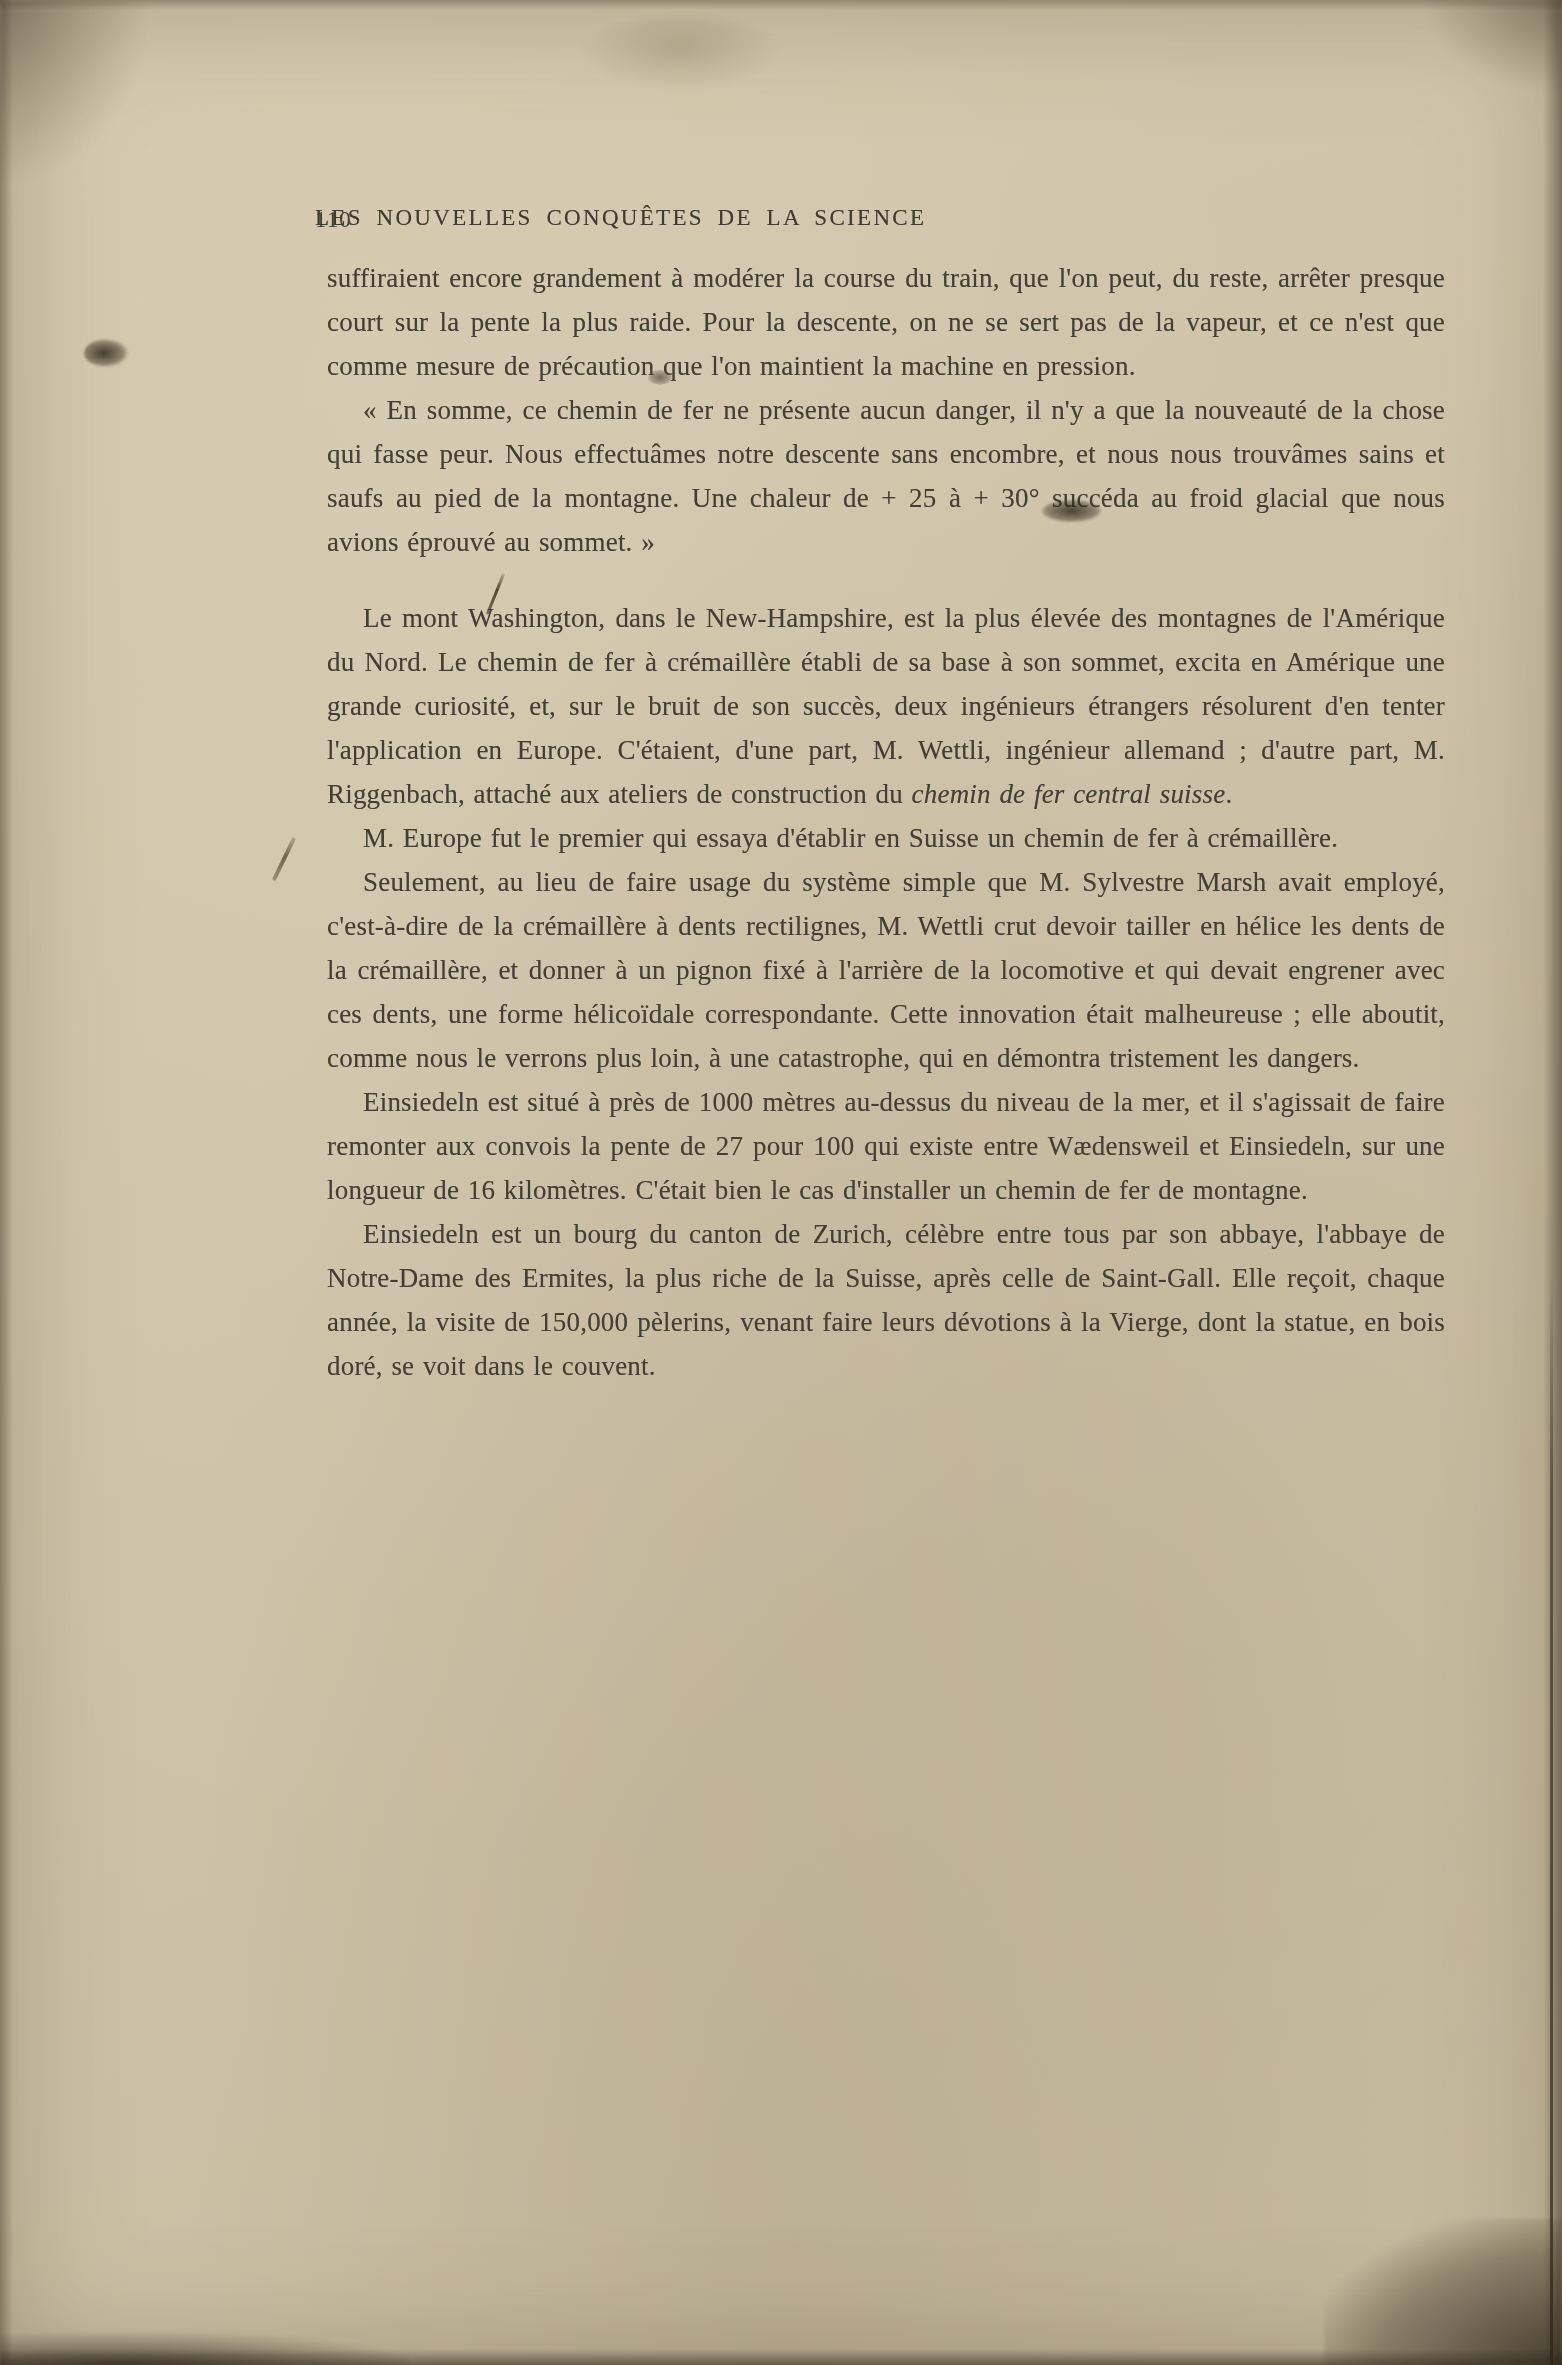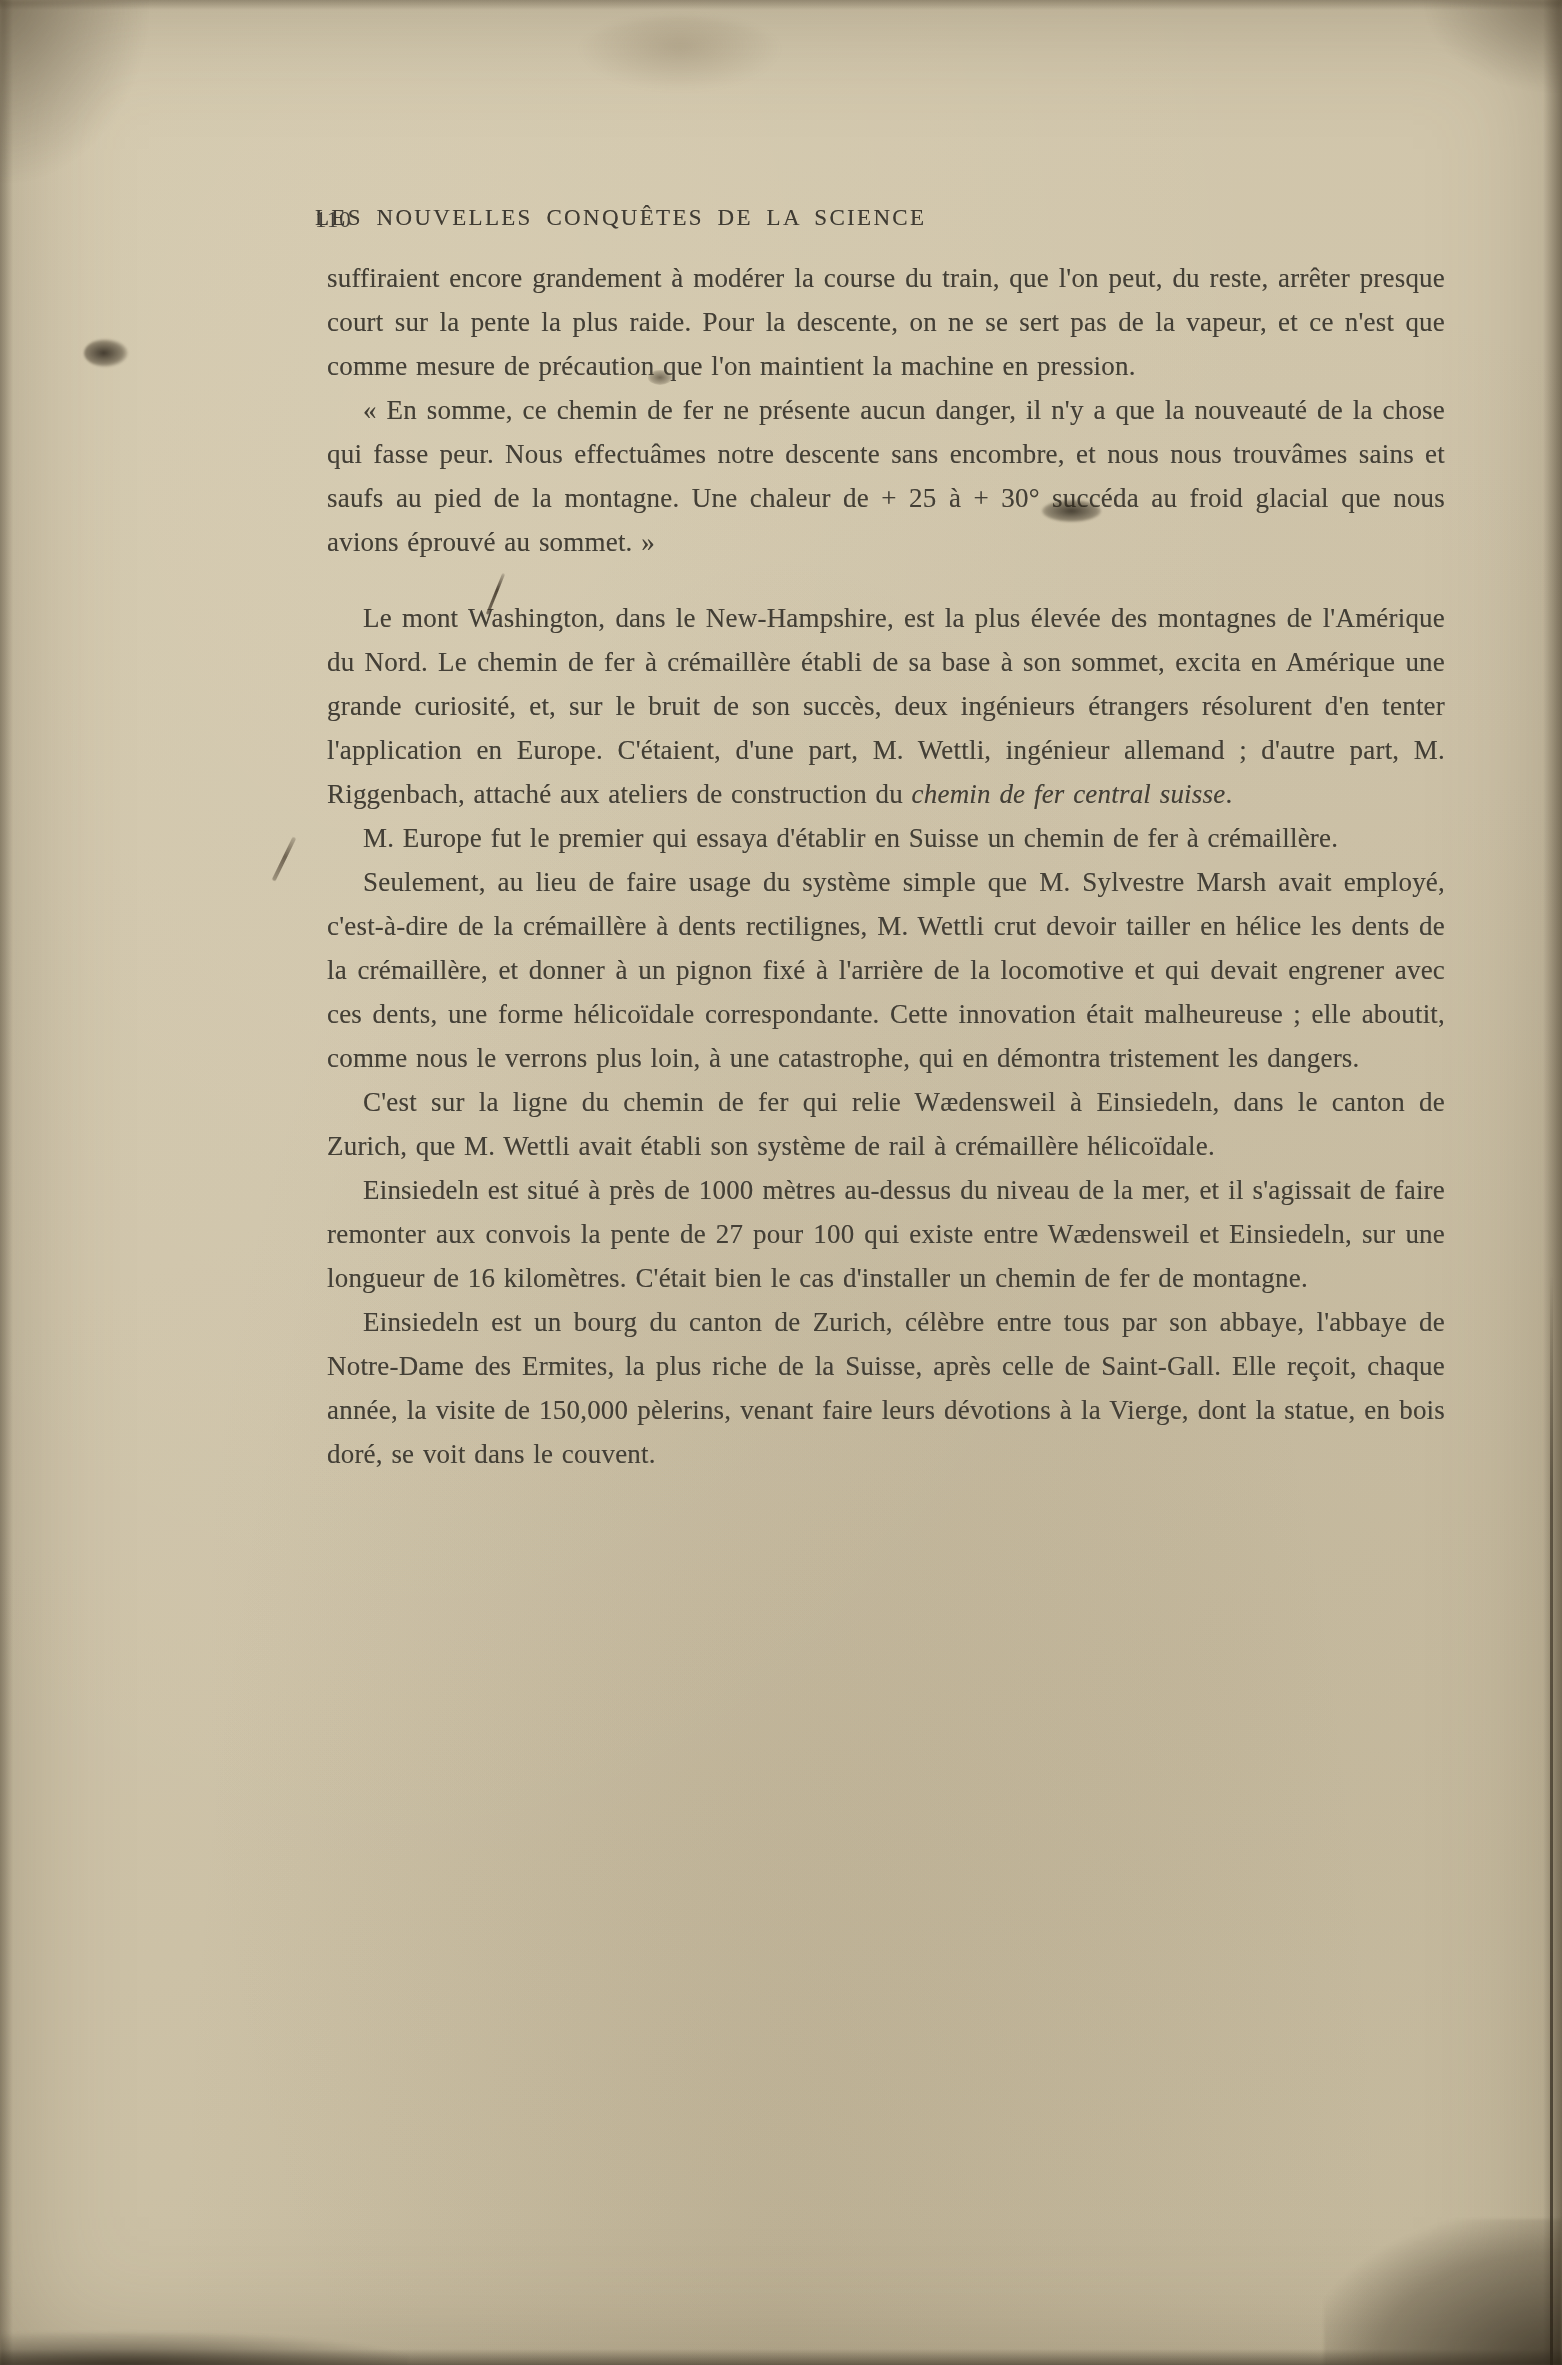--- a/index.html
+++ b/index.html
@@ -161,21 +161,20 @@
     <span class="page-number">110</span>
     <span class="running-title">LES NOUVELLES CONQUÊTES DE LA SCIENCE</span>
   </div>
 
   <div class="text-block">
       <p class="para"><span class="">suffiraient encore grandement à modérer la course du train, que l'on peut, du reste, arrêter presque court sur la pente la plus raide. Pour la descente, on ne se sert pas de la vapeur, et ce n'est que comme mesure de précaution que l'on maintient la machine en pression.</span></p>
       <p class="para indent"><span class="">« En somme, ce chemin de fer ne présente aucun danger, il n'y a que la nouveauté de la chose qui fasse peur. Nous effectuâmes notre descente sans encombre, et nous nous trouvâmes sains et saufs au pied de la montagne. Une chaleur de + 25 à + 30° succéda au froid glacial que nous avions éprouvé au sommet. »</span></p>
       <p class="para indent space-before"><span class="">Le mont Washington, dans le New-Hampshire, est la plus élevée des montagnes de l'Amérique du Nord. Le chemin de fer à crémaillère établi de sa base à son sommet, excita en Amérique une grande curiosité, et, sur le bruit de son succès, deux ingénieurs étrangers résolurent d'en tenter l'application en Europe. C'étaient, d'une part, M. Wettli, ingénieur allemand ; d'autre part, M. Riggenbach, attaché aux ateliers de construction du </span><span class="italic">chemin de fer central suisse</span><span class="">.</span></p>
       <p class="para indent"><span class="">M. Europe fut le premier qui essaya d'établir en Suisse un chemin de fer à crémaillère.</span></p>
       <p class="para indent"><span class="">Seulement, au lieu de faire usage du système simple que M. Sylvestre Marsh avait employé, c'est-à-dire de la crémaillère à dents rectilignes, M. Wettli crut devoir tailler en hélice les dents de la crémaillère, et donner à un pignon fixé à l'arrière de la locomotive et qui devait engrener avec ces dents, une forme hélicoïdale correspondante. Cette innovation était malheureuse ; elle aboutit, comme nous le verrons plus loin, à une catastrophe, qui en démontra tristement les dangers.</span></p>
-      <p class="para indent"><span class="">C'est sur la ligne du chemin de fer qui relie Wædensweil à Einsiedeln, dans le canton de Zurich, que M. Wettli avait établi son système de rail à crémaillère hélicoïdale.</span></p>
       <p class="para indent"><span class="">Einsiedeln est situé à près de 1000 mètres au-dessus du niveau de la mer, et il s'agissait de faire remonter aux convois la pente de 27 pour 100 qui existe entre Wædensweil et Einsiedeln, sur une longueur de 16 kilomètres. C'était bien le cas d'installer un chemin de fer de montagne.</span></p>
       <p class="para indent"><span class="">Einsiedeln est un bourg du canton de Zurich, célèbre entre tous par son abbaye, l'abbaye de Notre-Dame des Ermites, la plus riche de la Suisse, après celle de Saint-Gall. Elle reçoit, chaque année, la visite de 150,000 pèlerins, venant faire leurs dévotions à la Vierge, dont la statue, en bois doré, se voit dans le couvent.</span></p>
     </div>
 
   <div class="stain stain-smudge-left"></div>
   <div class="stain stain-ink-word"></div>
   <div class="mark mark-stroke-quote"></div>
   <div class="mark mark-stroke-margin"></div>
   <div class="mark mark-scribble-pression"></div>
   <div class="stain stain-top-center"></div>

